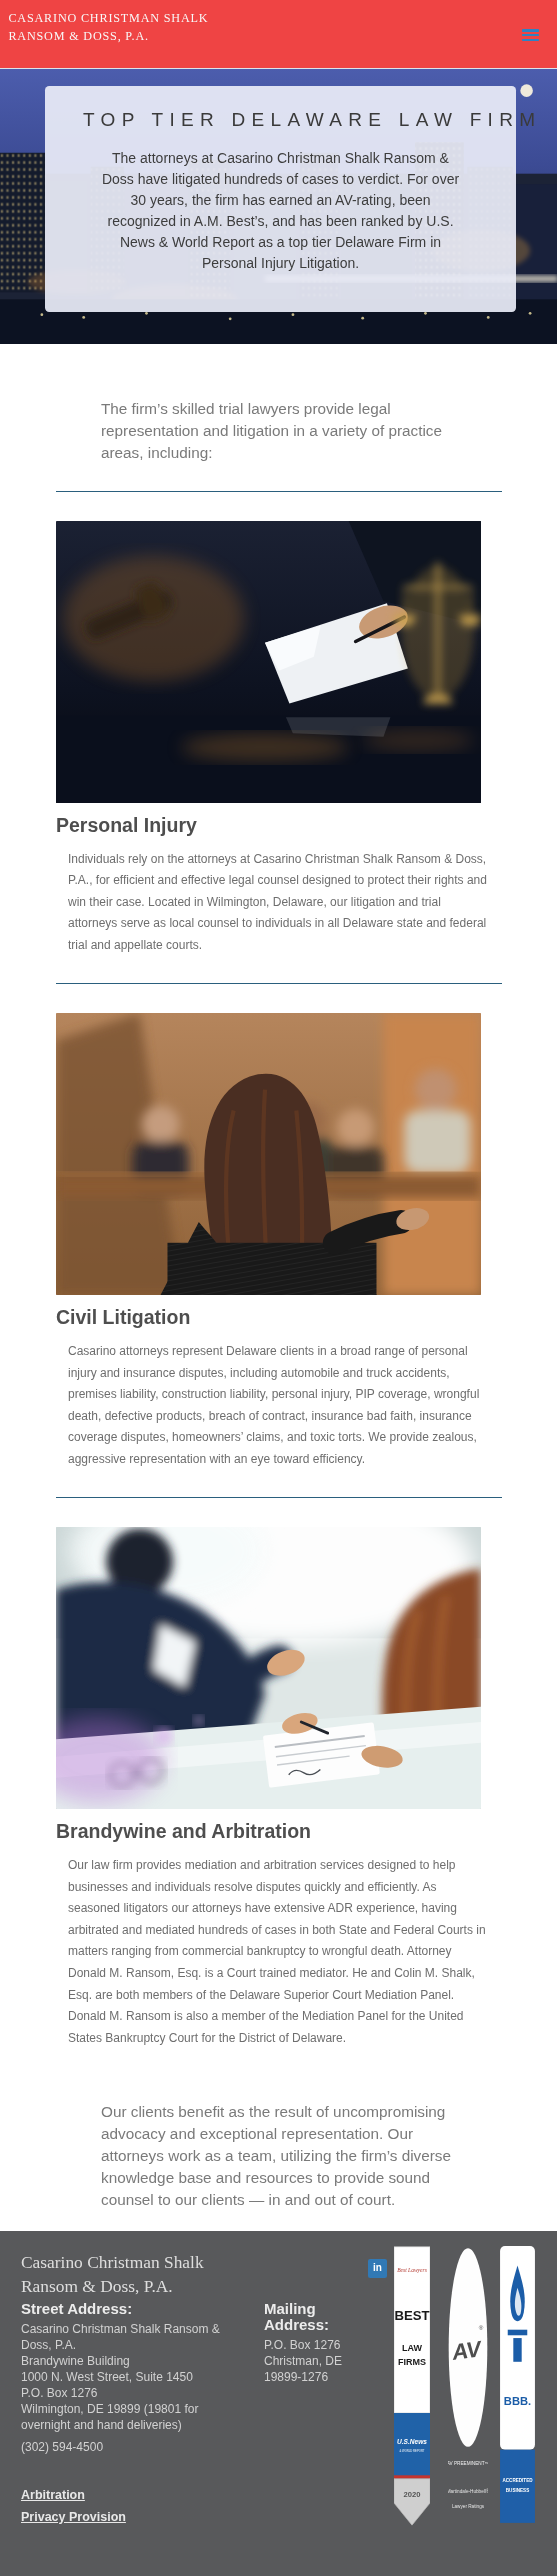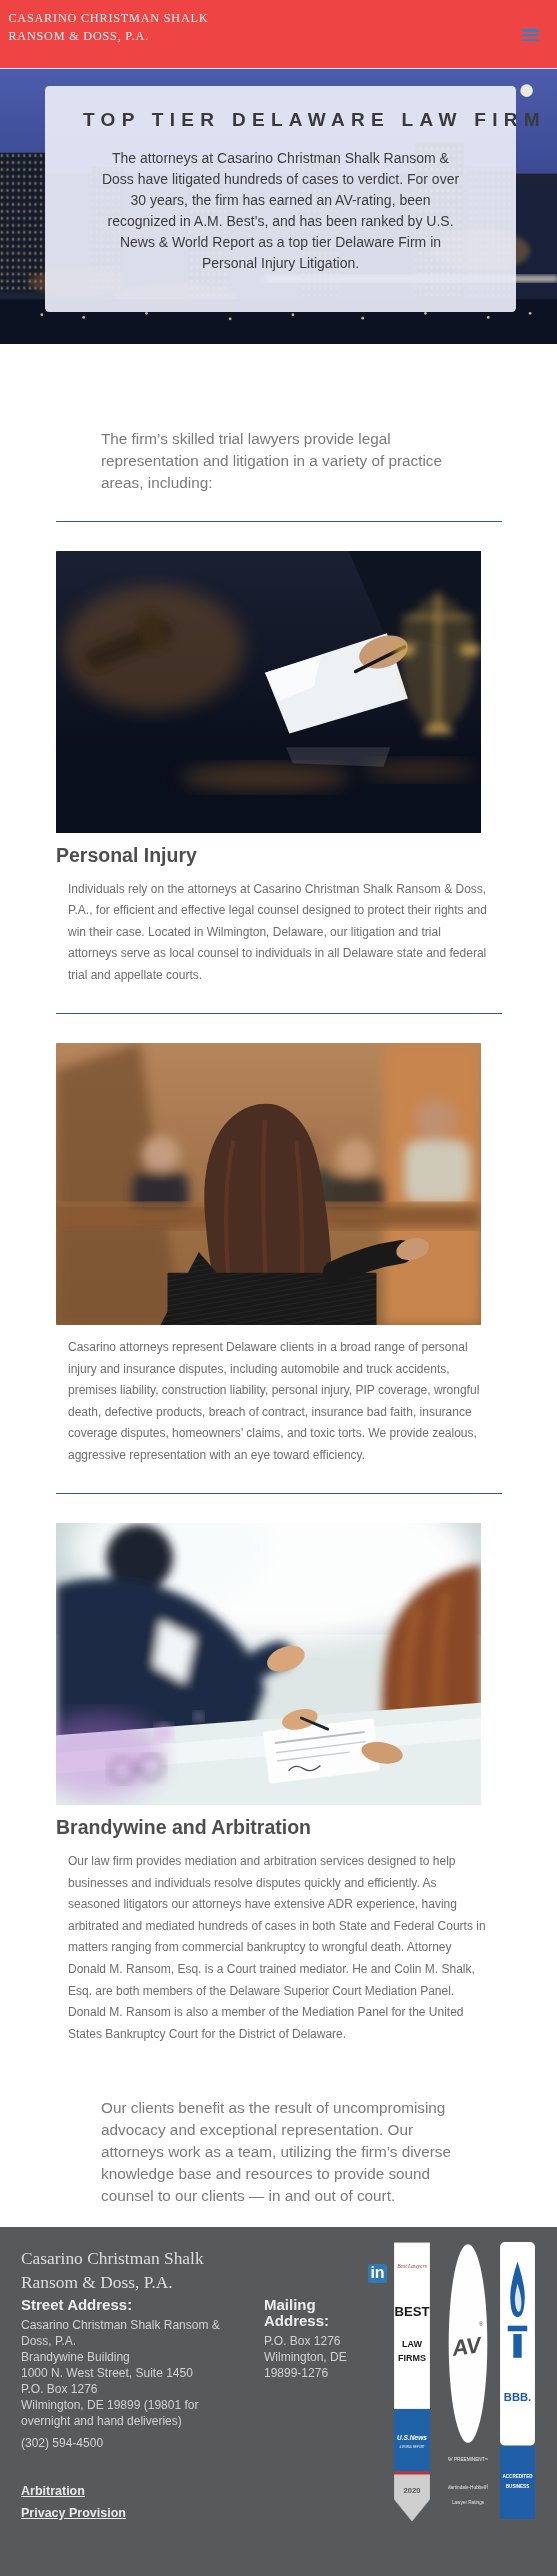--- a/index.html
+++ b/index.html
@@ -11,46 +11,46 @@
     color:#f8f8f8;font-size:12.2px;line-height:18px;letter-spacing:0.8px;font-weight:400}
   .hamburger{position:absolute;right:19px;top:29px;width:16.7px;height:12.5px;background:none;border:none;padding:0;cursor:pointer}
   .hamburger .bar{display:block;height:2.4px;background:#2f82c3;margin-bottom:2.4px;border-radius:0.7px}
   .hamburger .bar:last-child{margin-bottom:0}
 
   
   .hero{position:relative;height:275px;border-top:1.4px solid #dfe3ea;overflow:hidden}
   .hero-bg{position:absolute;left:0;top:0;width:558px;height:275px;display:block}
   .hero-card{position:absolute;left:45px;top:16.7px;width:471px;box-sizing:border-box;
     padding:19.5px 38px 21px;background:rgba(233,236,247,.93);border-radius:4.2px;text-align:center;color:#3d3d3d}
-  .hero-card h1{margin:4.2px 0 11px;font-size:19px;font-weight:700;letter-spacing:6.3px;color:#3a3a3a;white-space:nowrap}
+  .hero-card h1{margin:4.2px 0 11px;font-size:19px;font-weight:400;letter-spacing:6.3px;color:#3a3a3a;white-space:nowrap}
   .hero-card p{margin:17px;font-size:14px;line-height:21px;color:#3d3d3d}
 
   
-  main{padding-top:84px}
+  main{padding-top:54px}
   .wrap{width:446px;margin:0 auto}
   .intro{width:357px;margin:0 0 0 45px;font-size:15.3px;line-height:22px;color:#7a7a7a}
   hr.divider{border:none;border-top:1.4px solid #2a5f7d;margin:26.5px 0 0}
   .practice .photo{display:block;margin-top:29px;width:425px;height:282px;border-radius:0.7px}
   .practice h2{margin:11px 0 4.2px;font-size:19.5px;font-weight:600;color:#4e4e4e}
   .practice p{margin:12px;font-size:12px;line-height:21.6px;color:#6e6e6e}
   .quote{width:357px;margin:52px 11px 0 45px;font-size:15.3px;line-height:22px;color:#7a7a7a}
 
   
   footer{position:relative;height:388px;background:#58595b;margin-top:19.5px;color:#d4d4d4}
   .f-name{position:absolute;left:21px;top:19.5px;width:223px;font-family:"Liberation Serif",serif;
     font-size:17.4px;line-height:24px;color:#dedede}
   .f-block{position:absolute;font-size:12px;line-height:16px;color:#d2d2d2}
   .f-street{left:21px;top:70px;width:230px}
   .f-mail{left:264px;top:70px;width:105px}
   .f-label{font-weight:700;color:#ececec;margin-bottom:4.2px;font-size:15px}
   .f-phone{position:absolute;left:21px;top:209px;font-size:12px;color:#d2d2d2}
   .f-links{position:absolute;left:21px;top:257px}
   .f-links a{display:block;margin-bottom:7.7px;color:#e8e8e8;font-size:12.5px;font-weight:600;text-decoration:underline;cursor:pointer}
-  .f-linkedin{position:absolute;left:368px;top:37px;width:19px;height:19px;background:#3179b5;border-radius:2.1px;
-    color:#fff;font-weight:700;font-size:16px;text-align:center;line-height:18px;cursor:pointer}
+  .f-linkedin{position:absolute;left:368px;top:28px;width:19px;height:19px;background:#3179b5;border-radius:2.1px;
+    color:#fff;font-weight:700;font-size:10px;text-align:center;line-height:18px;cursor:pointer}
   .f-badge{position:absolute;cursor:pointer}
   .b1{left:394px;top:15.3px}.b2{left:448px;top:15.3px}.b3{left:500px;top:15.3px}
   .f-copy{position:absolute;left:21px;top:351px;font-size:9.4px;color:#c7c7c7}
 </style>
 </head>
 <body>
 
 <header>
   <div class="firm-name">
     <div>CASARINO CHRISTMAN SHALK</div>
@@ -214,20 +214,21 @@
         <g>
           <path d="M290,88 C230,100 205,170 215,260 C220,330 235,380 245,405 L395,405 C400,340 392,250 378,180 C368,125 340,80 290,88 Z" fill="#4a2e22"></path>
           <path d="M255,140 C240,200 242,300 252,380 M300,110 C295,190 298,300 305,400 M345,140 C352,210 355,300 352,390" stroke="#6b3c22" stroke-width="6" fill="none" opacity=".6"></path>
           <path d="M150,405 L205,300 C230,330 250,345 260,405 Z" fill="url(#pin)"></path>
           <path d="M460,405 L420,310 C390,335 375,355 370,405 Z" fill="url(#pin)"></path>
           <rect x="160" y="330" width="300" height="80" fill="url(#pin)"></rect>
           <path d="M400,330 C430,315 460,305 495,300" stroke="#191919" stroke-width="34" stroke-linecap="round" fill="none"></path>
           <ellipse cx="512" cy="296" rx="24" ry="15" fill="#c79872" transform="rotate(-15 512 296)"></ellipse>
         </g>
       </svg>
+      <h2>Civil Litigation</h2>
       <p>Casarino attorneys represent Delaware clients in a broad range of personal injury and insurance disputes, including automobile and truck accidents, premises liability, construction liability, personal injury, PIP coverage, wrongful death, defective products, breach of contract, insurance bad faith, insurance coverage disputes, homeowners’ claims, and toxic torts. We provide zealous, aggressive representation with an eye toward efficiency.</p>
     </section>
 
     <hr class="divider">
 
     <section class="practice">
       <svg class="photo" viewBox="0 0 610 405" preserveAspectRatio="none">
         <defs>
           <filter id="p3b">
               <feGaussianBlur stdDeviation="7"></feGaussianBlur>
@@ -289,21 +290,21 @@
     <div>Casarino Christman Shalk Ransom &amp; Doss, P.A.</div>
     <div>Brandywine Building</div>
     <div>1000 N. West Street, Suite 1450</div>
     <div>P.O. Box 1276</div>
     <div>Wilmington, DE 19899 (19801 for overnight and hand deliveries)</div>
   </div>
 
   <div class="f-block f-mail">
     <div class="f-label">Mailing Address:</div>
     <div>P.O. Box 1276</div>
-    <div>Wilmington, DE</div>
+    <div>Christman, DE</div>
     <div>19899-1276</div>
   </div>
 
   <div class="f-phone">(302) 594-4500</div>
 
   <nav class="f-links">
     <a>Arbitration</a>
     <a>Privacy Provision</a>
   </nav>
 

